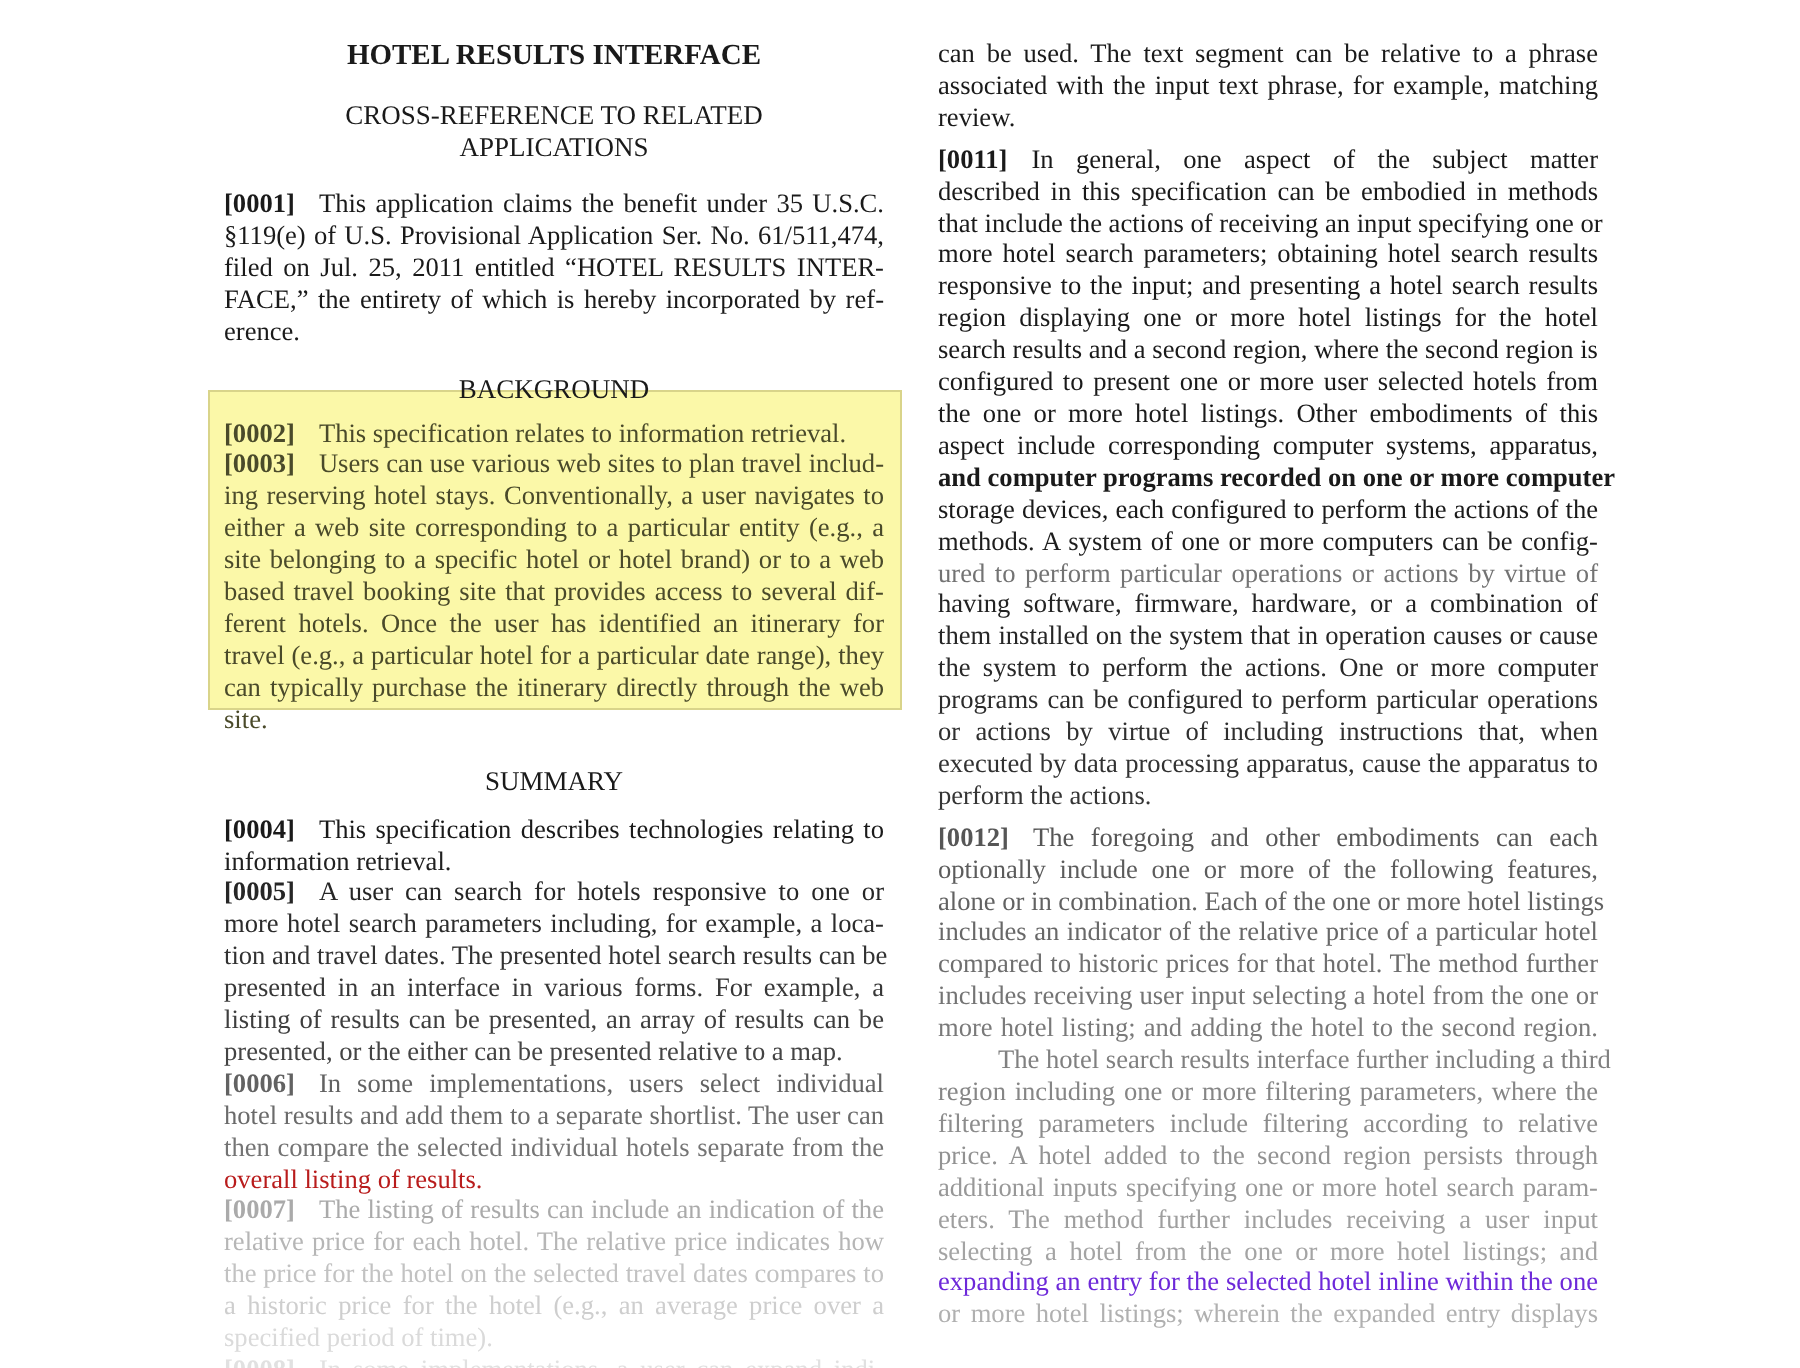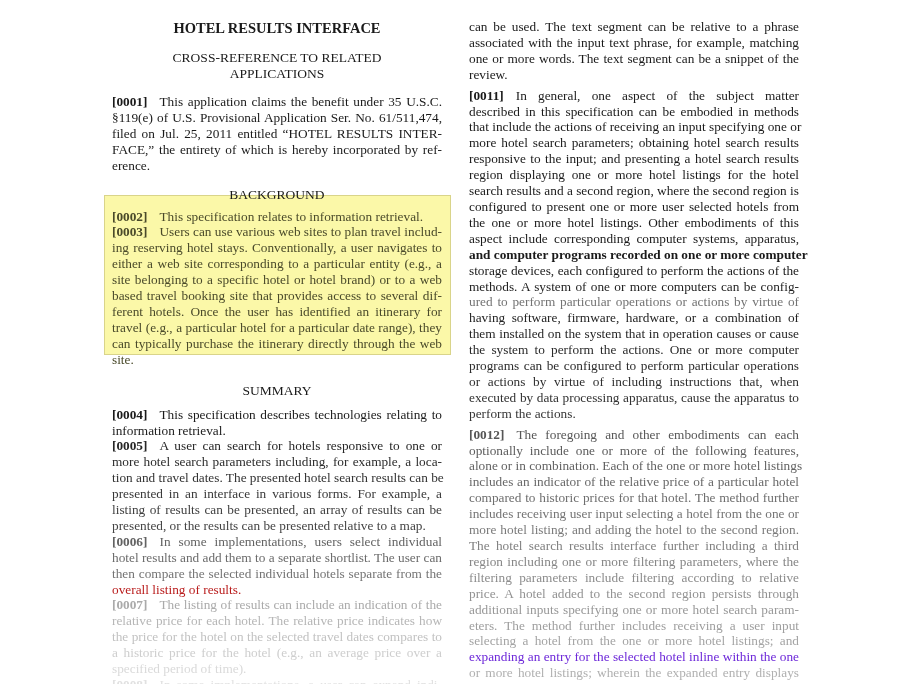--- a/index.html
+++ b/index.html
@@ -54,21 +54,21 @@
     <div class="para lines" style="margin-top: 8px;">
       <span style="color: rgb(26, 26, 26);"><b class="num">[0004]</b><span style="display: inline;">This specification describes technologies relating to</span></span>
       <span class="last" style="color: rgb(32, 32, 32);"><span style="display: inline;">information retrieval.</span></span>
     </div>
     <div class="para lines" style="margin-top: 0px;">
       <span style="color: rgb(38, 38, 38);"><b class="num">[0005]</b><span style="display: inline;">A user can search for hotels responsive to one or</span></span>
       <span style="color: rgb(44, 44, 44);"><span style="display: inline;">more hotel search parameters including, for example, a loca-</span></span>
       <span style="color: rgb(50, 50, 50);"><span style="display: inline;">tion and travel dates. The presented hotel search results can be</span></span>
       <span style="color: rgb(56, 56, 56);"><span style="display: inline;">presented in an interface in various forms. For example, a</span></span>
       <span style="color: rgb(62, 62, 62);"><span style="display: inline;">listing of results can be presented, an array of results can be</span></span>
-      <span class="last" style="color: rgb(68, 68, 68);"><span style="display: inline;">presented, or the results can be presented relative to a map.</span></span>
+      <span class="last" style="color: rgb(68, 68, 68);"><span style="display: inline;">presented, or the either can be presented relative to a map.</span></span>
     </div>
     <div class="para lines" style="margin-top: 0px;">
       <span style="color: rgb(98, 98, 98);"><b class="num">[0006]</b><span style="display: inline;">In some implementations, users select individual</span></span>
       <span style="color: rgb(107, 107, 107);"><span style="display: inline;">hotel results and add them to a separate shortlist. The user can</span></span>
       <span style="color: rgb(116, 116, 116);"><span style="display: inline;">then compare the selected individual hotels separate from the</span></span>
       <span class="last" style="color: #b91c1c;"><span style="display: inline;">overall listing of results.</span></span>
     </div>
     <div class="para lines" style="margin-top: 0px;">
       <span style="color: rgb(170, 170, 170);"><b class="num">[0007]</b><span style="display: inline;">The listing of results can include an indication of the</span></span>
       <span style="color: rgb(182, 182, 182);"><span style="display: inline;">relative price for each hotel. The relative price indicates how</span></span>
@@ -77,21 +77,20 @@
       <span class="last" style="color: rgb(218, 218, 218);"><span style="display: inline;">specified period of time).</span></span>
     </div>
     <div class="para lines" style="margin-top: 0px;">
       <span style="color: rgb(225, 225, 225);"><b class="num">[0008]</b><span style="display: inline;">In some implementations, a user can expand indi-</span></span>
     </div>
   </div>
 <div class="col" id="right-col">
     <div class="para lines" style="margin-top: 19px;">
       <span style="color: rgb(26, 26, 26);"><span style="display: inline;">can be used. The text segment can be relative to a phrase</span></span>
       <span style="color: rgb(26, 26, 26);"><span style="display: inline;">associated with the input text phrase, for example, matching</span></span>
-      <span style="color: rgb(26, 26, 26);"><span style="display: inline;">one or more words. The text segment can be a snippet of the</span></span>
       <span class="last" style="color: rgb(26, 26, 26);"><span style="display: inline;">review.</span></span>
     </div>
     <div class="para lines" style="margin-top: 5px;">
       <span style="color: rgb(26, 26, 26);"><b class="num">[0011]</b><span style="display: inline;">In general, one aspect of the subject matter</span></span>
       <span style="color: rgb(26, 26, 26);"><span style="display: inline;">described in this specification can be embodied in methods</span></span>
       <span style="color: rgb(26, 26, 26);"><span style="display: inline;">that include the actions of receiving an input specifying one or</span></span>
       <span style="color: rgb(26, 26, 26);"><span style="display: inline;">more hotel search parameters; obtaining hotel search results</span></span>
       <span style="color: rgb(26, 26, 26);"><span style="display: inline;">responsive to the input; and presenting a hotel search results</span></span>
       <span style="color: rgb(26, 26, 26);"><span style="display: inline;">region displaying one or more hotel listings for the hotel</span></span>
       <span style="color: rgb(26, 26, 26);"><span style="display: inline;">search results and a second region, where the second region is</span></span>
@@ -111,21 +110,21 @@
       <span class="last" style="color: rgb(53, 53, 53);"><span style="display: inline;">perform the actions.</span></span>
     </div>
     <div class="para lines" style="margin-top: 5px;">
       <span style="color: rgb(86, 86, 86);"><b class="num">[0012]</b><span style="display: inline;">The foregoing and other embodiments can each</span></span>
       <span style="color: rgb(92, 92, 92);"><span style="display: inline;">optionally include one or more of the following features,</span></span>
       <span style="color: rgb(98, 98, 98);"><span style="display: inline;">alone or in combination. Each of the one or more hotel listings</span></span>
       <span style="color: rgb(104, 104, 104);"><span style="display: inline;">includes an indicator of the relative price of a particular hotel</span></span>
       <span style="color: rgb(110, 110, 110);"><span style="display: inline;">compared to historic prices for that hotel. The method further</span></span>
       <span style="color: rgb(116, 116, 116);"><span style="display: inline;">includes receiving user input selecting a hotel from the one or</span></span>
       <span style="color: rgb(122, 122, 122);"><span style="display: inline;">more hotel listing; and adding the hotel to the second region.</span></span>
-      <span style="color: rgb(128, 128, 128);"><span style="display: inline;">The hotel search results interface further including a third</span></span>
+      <span style="color: rgb(128, 128, 128);"><span style="display: inline; margin-left: 30px;">The hotel search results interface further including a third</span></span>
       <span style="color: rgb(134, 134, 134);"><span style="display: inline;">region including one or more filtering parameters, where the</span></span>
       <span style="color: rgb(140, 140, 140);"><span style="display: inline;">filtering parameters include filtering according to relative</span></span>
       <span style="color: rgb(146, 146, 146);"><span style="display: inline;">price. A hotel added to the second region persists through</span></span>
       <span style="color: rgb(152, 152, 152);"><span style="display: inline;">additional inputs specifying one or more hotel search param-</span></span>
       <span style="color: rgb(158, 158, 158);"><span style="display: inline;">eters. The method further includes receiving a user input</span></span>
       <span style="color: rgb(164, 164, 164);"><span style="display: inline;">selecting a hotel from the one or more hotel listings; and</span></span>
       <span style="color: #6d28d9;"><span style="display: inline;">expanding an entry for the selected hotel inline within the one</span></span>
       <span style="color: rgb(176, 176, 176);"><span style="display: inline;">or more hotel listings; wherein the expanded entry displays</span></span>
     </div>
   </div>

